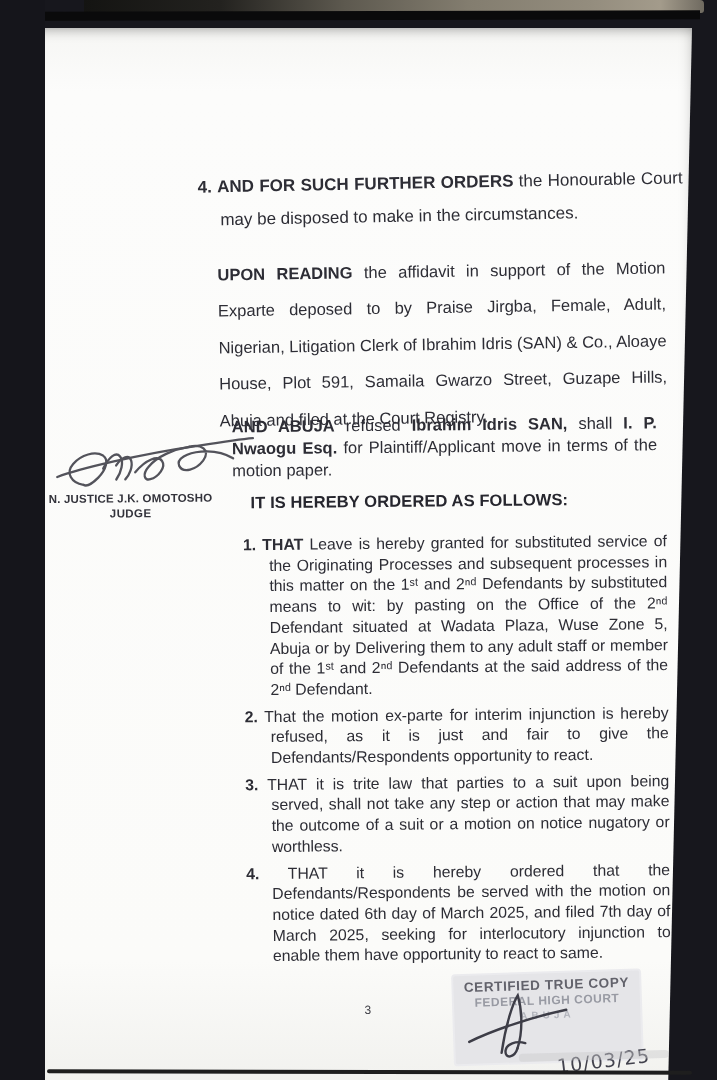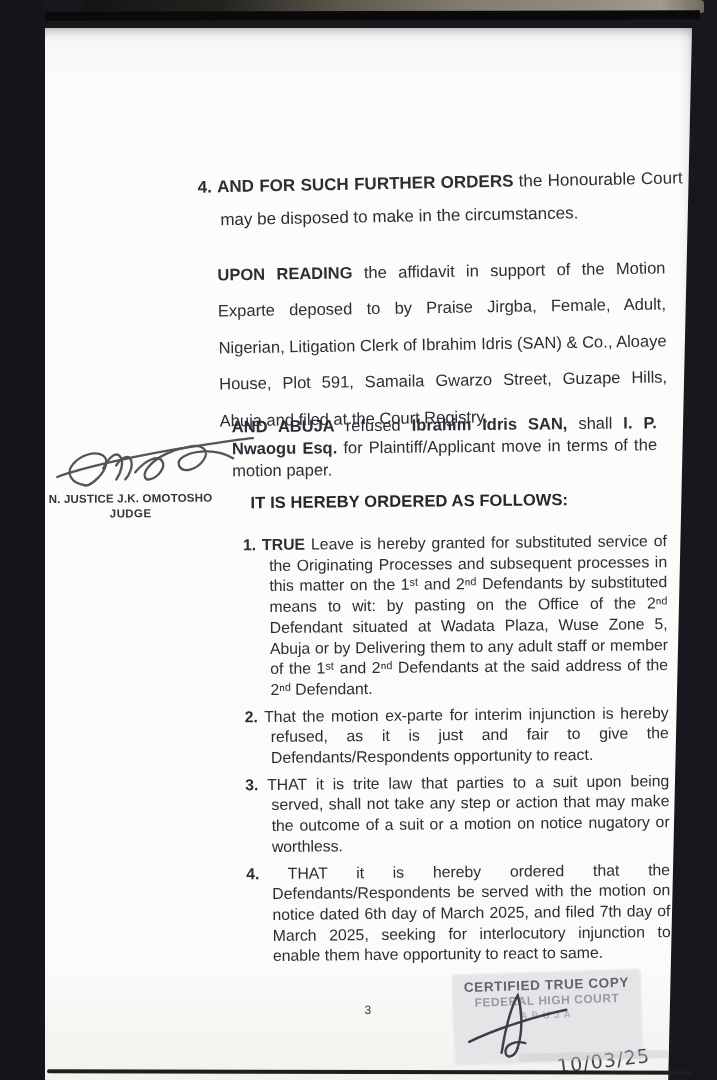--- a/index.html
+++ b/index.html
@@ -96,21 +96,21 @@
       <div class="sig-block">
         <div class="sig-name">N. JUSTICE J.K. OMOTOSHO</div>
         <div class="sig-title">JUDGE</div>
       </div>
 
       <div class="heading">IT IS HEREBY ORDERED AS FOLLOWS:</div>
 
       <div class="orders">
         <div class="order order1">
           <span class="num">1.</span>
-          <span class="lead">TRUE</span>
+          <span class="lead">THAT</span>
           <span>Leave is hereby granted for substituted service of the Originating Processes and subsequent processes in this matter on the 1ˢᵗ and 2ⁿᵈ Defendants by substituted means to wit: by pasting on the Office of the 2ⁿᵈ Defendant situated at Wadata Plaza, Wuse Zone 5, Abuja or by Delivering them to any adult staff or member of the 1ˢᵗ and 2ⁿᵈ Defendants at the said address of the 2ⁿᵈ Defendant.</span>
         </div>
         <div class="order">
           <span class="num">2.</span>
           <span>That the motion ex-parte for interim injunction is hereby refused, as it is just and fair to give the Defendants/Respondents opportunity to react.</span>
         </div>
         <div class="order">
           <span class="num">3.</span>
           <span>THAT it is trite law that parties to a suit upon being served, shall not take any step or action that may make the outcome of a suit or a motion on notice nugatory or worthless.</span>
         </div>

